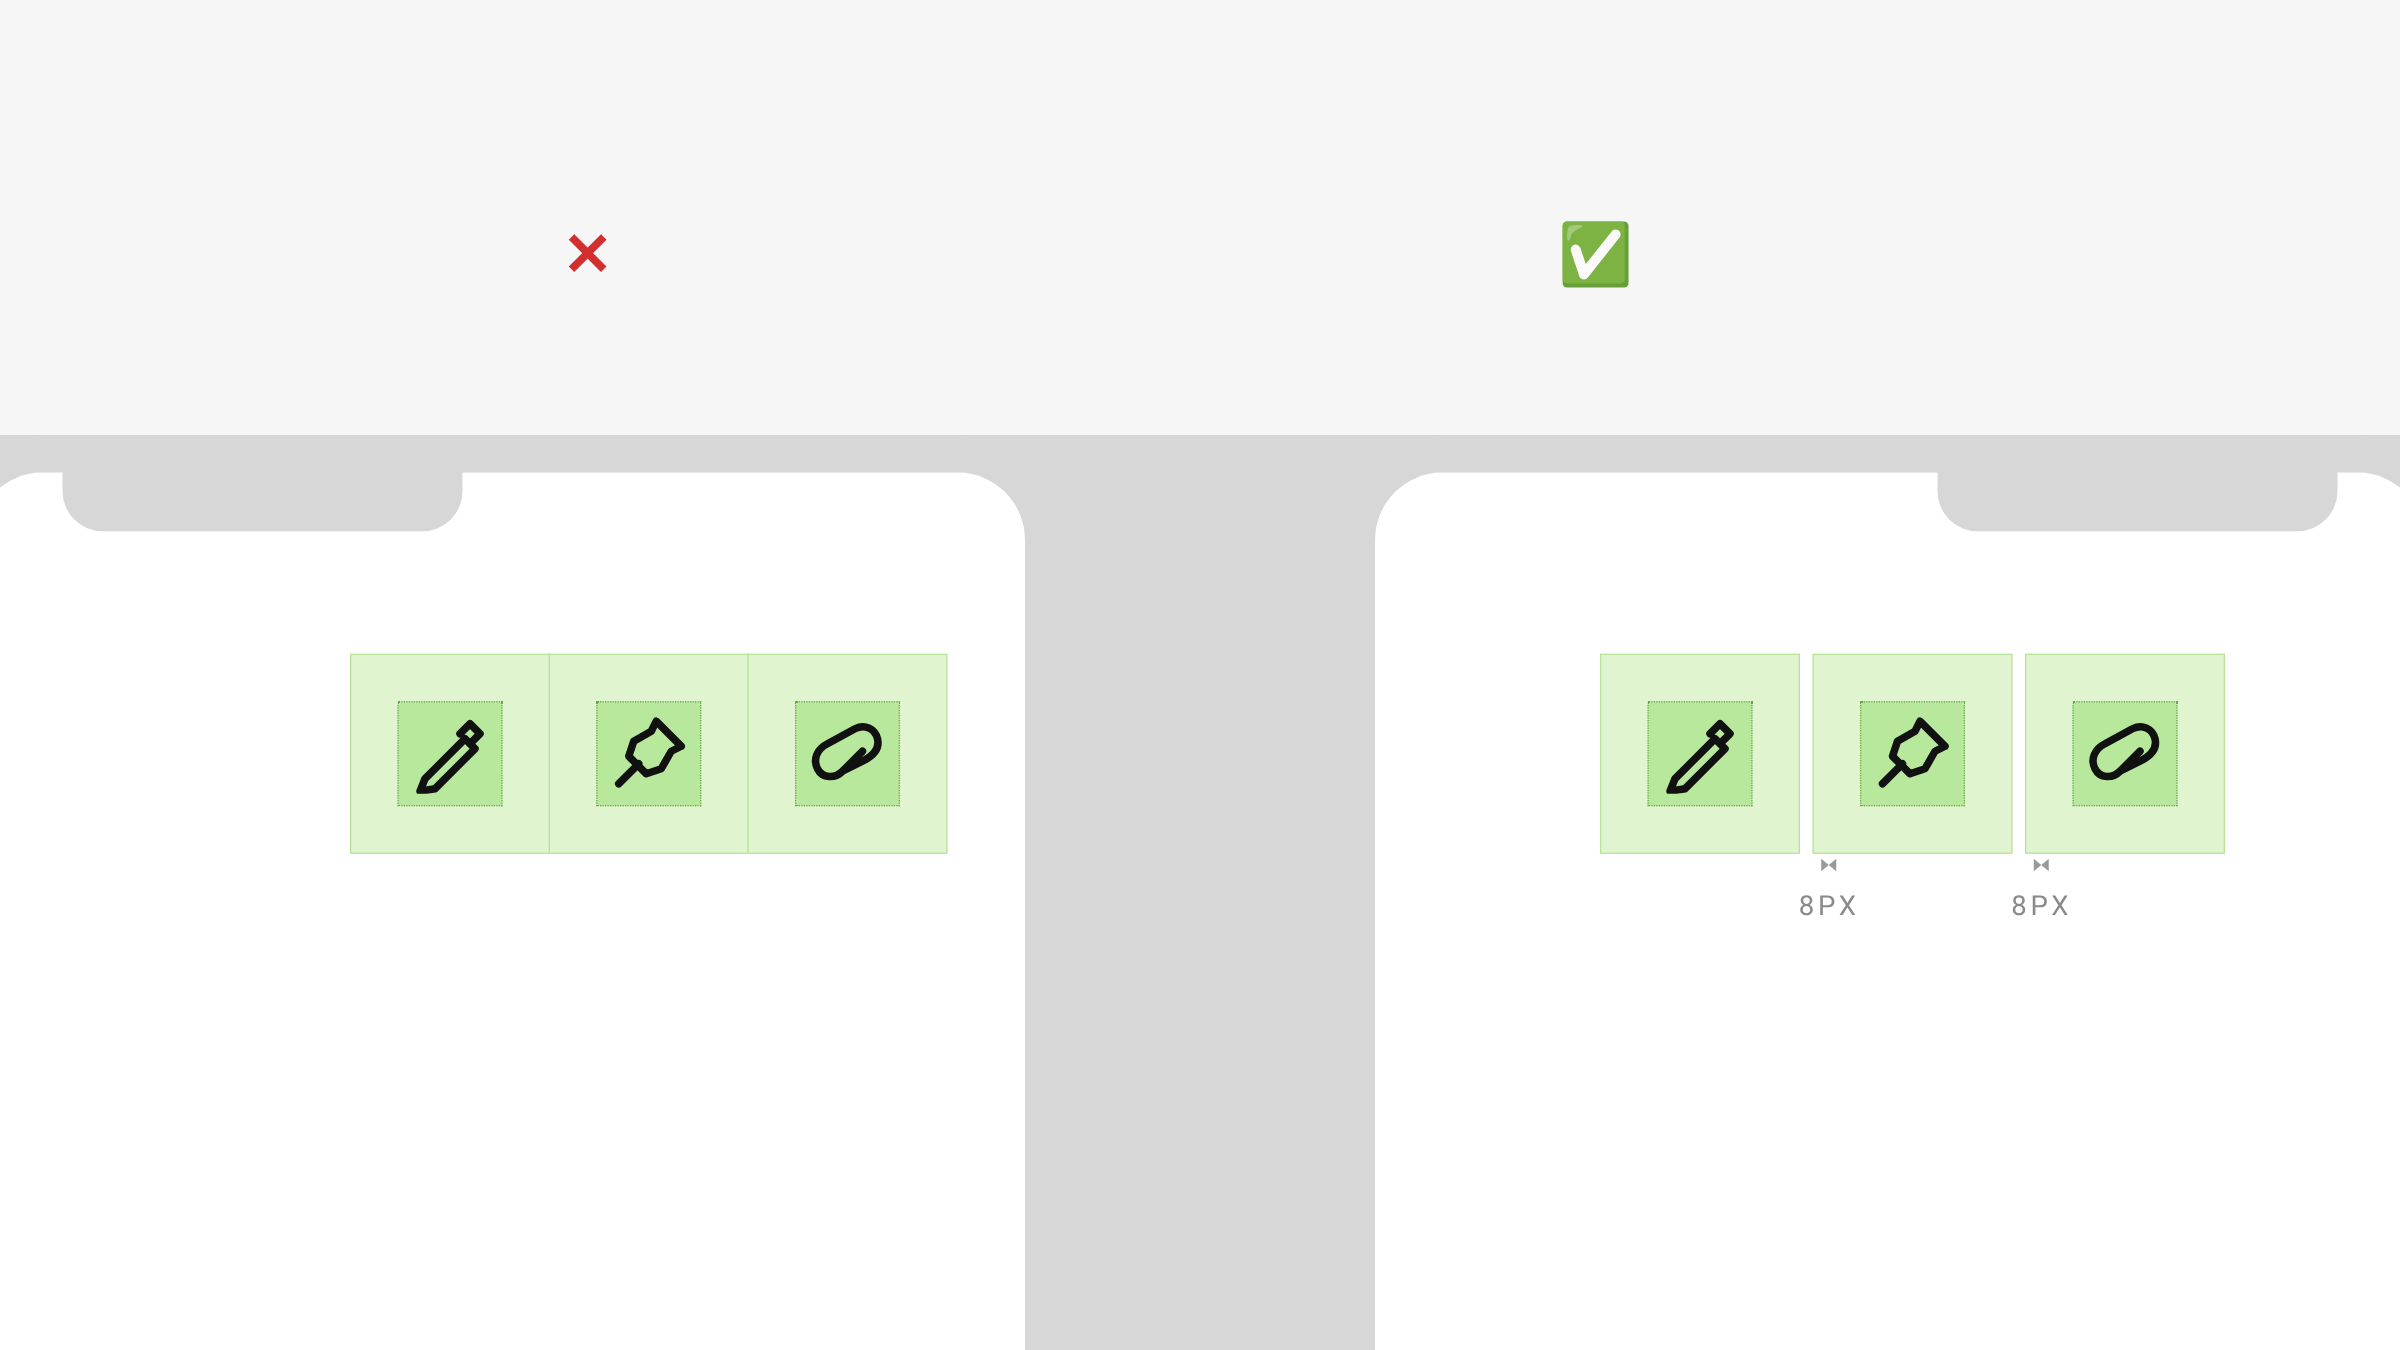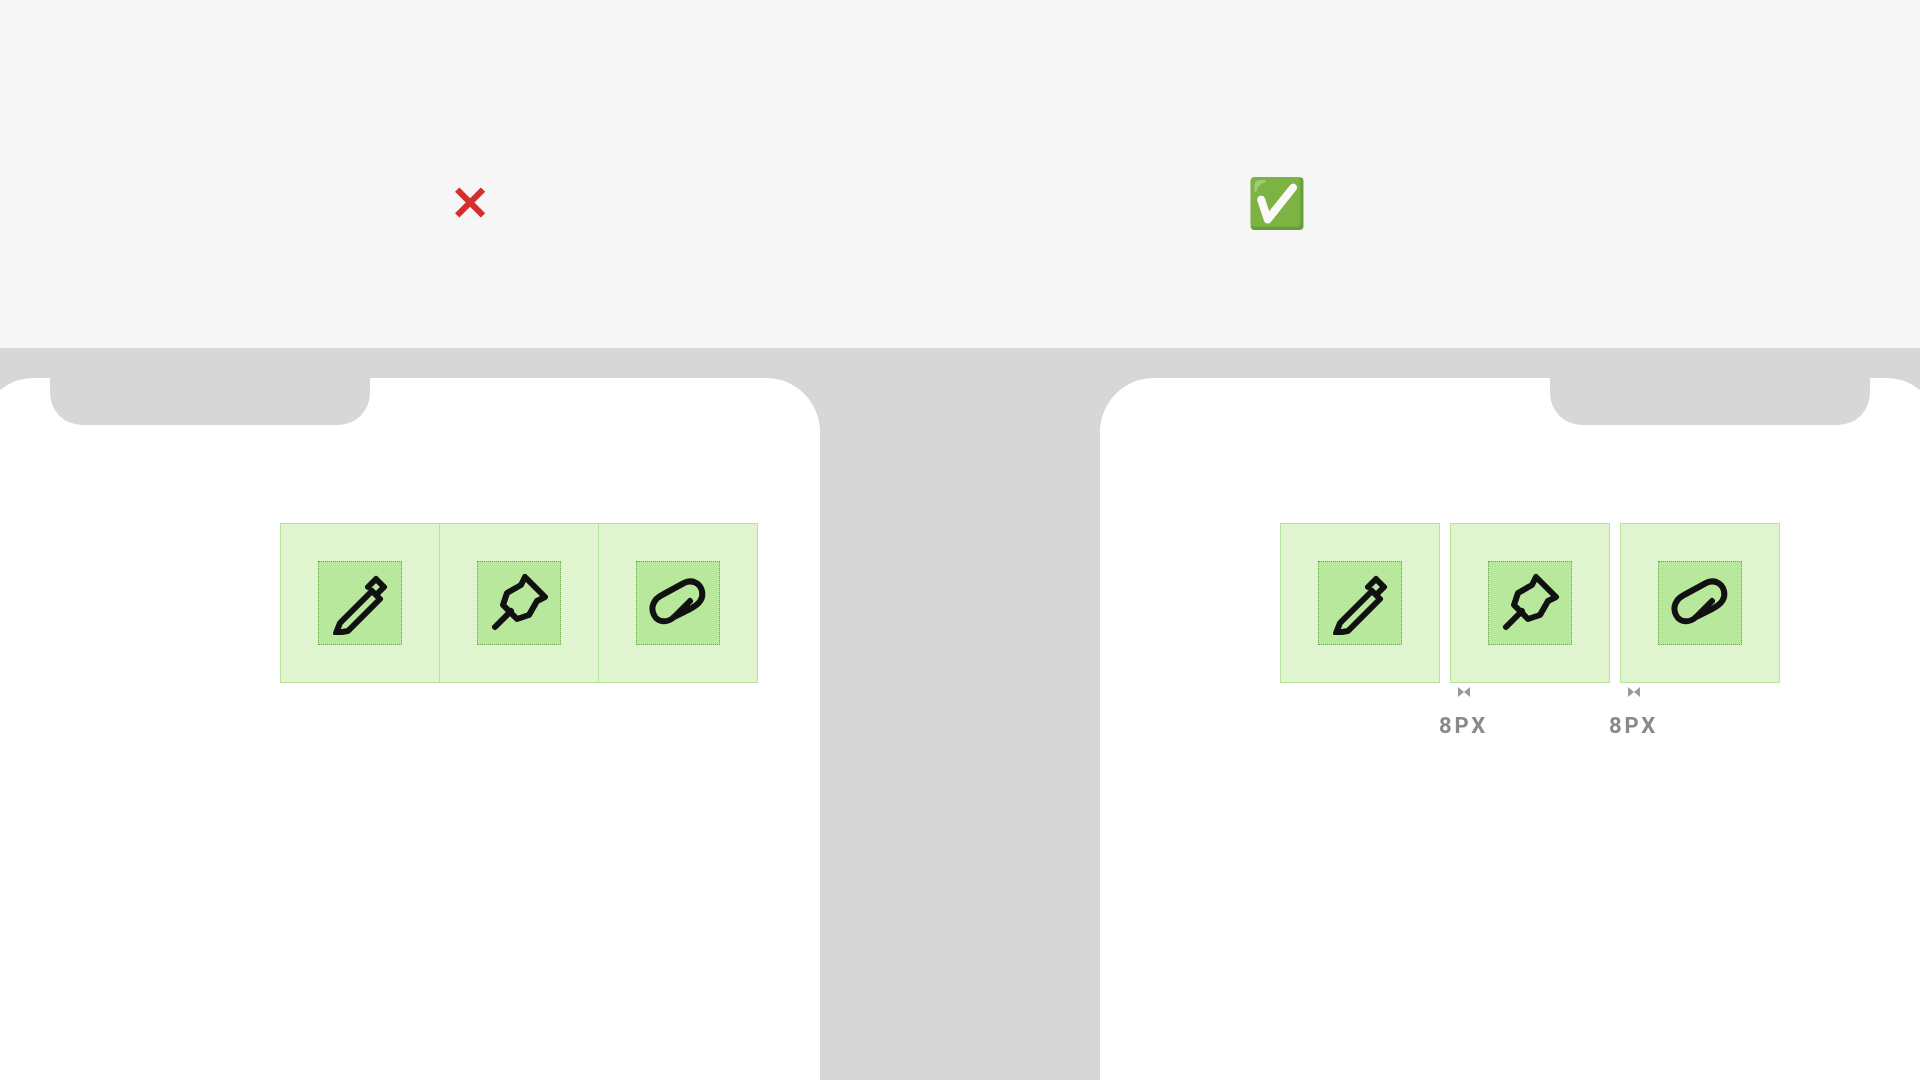--- a/index.html
+++ b/index.html
@@ -98,21 +98,21 @@
   
   .gap-anno {
     position: absolute;
     top: 309px;
     display: flex;
     flex-direction: column;
     align-items: center;
     color: #8a8a8a;
     font-size: 22px;
     letter-spacing: 3px;
-    font-weight: 700;
+    font-weight: 400;
   }
   .gap-anno .bow {
     width: 12px; height: 10px; position: relative; margin-bottom: 16px;
   }
   .gap-anno .bow::before,
   .gap-anno .bow::after {
     content: "";
     position: absolute; top: 0; width: 0; height: 0;
     border-top: 5px solid transparent;
     border-bottom: 5px solid transparent;

